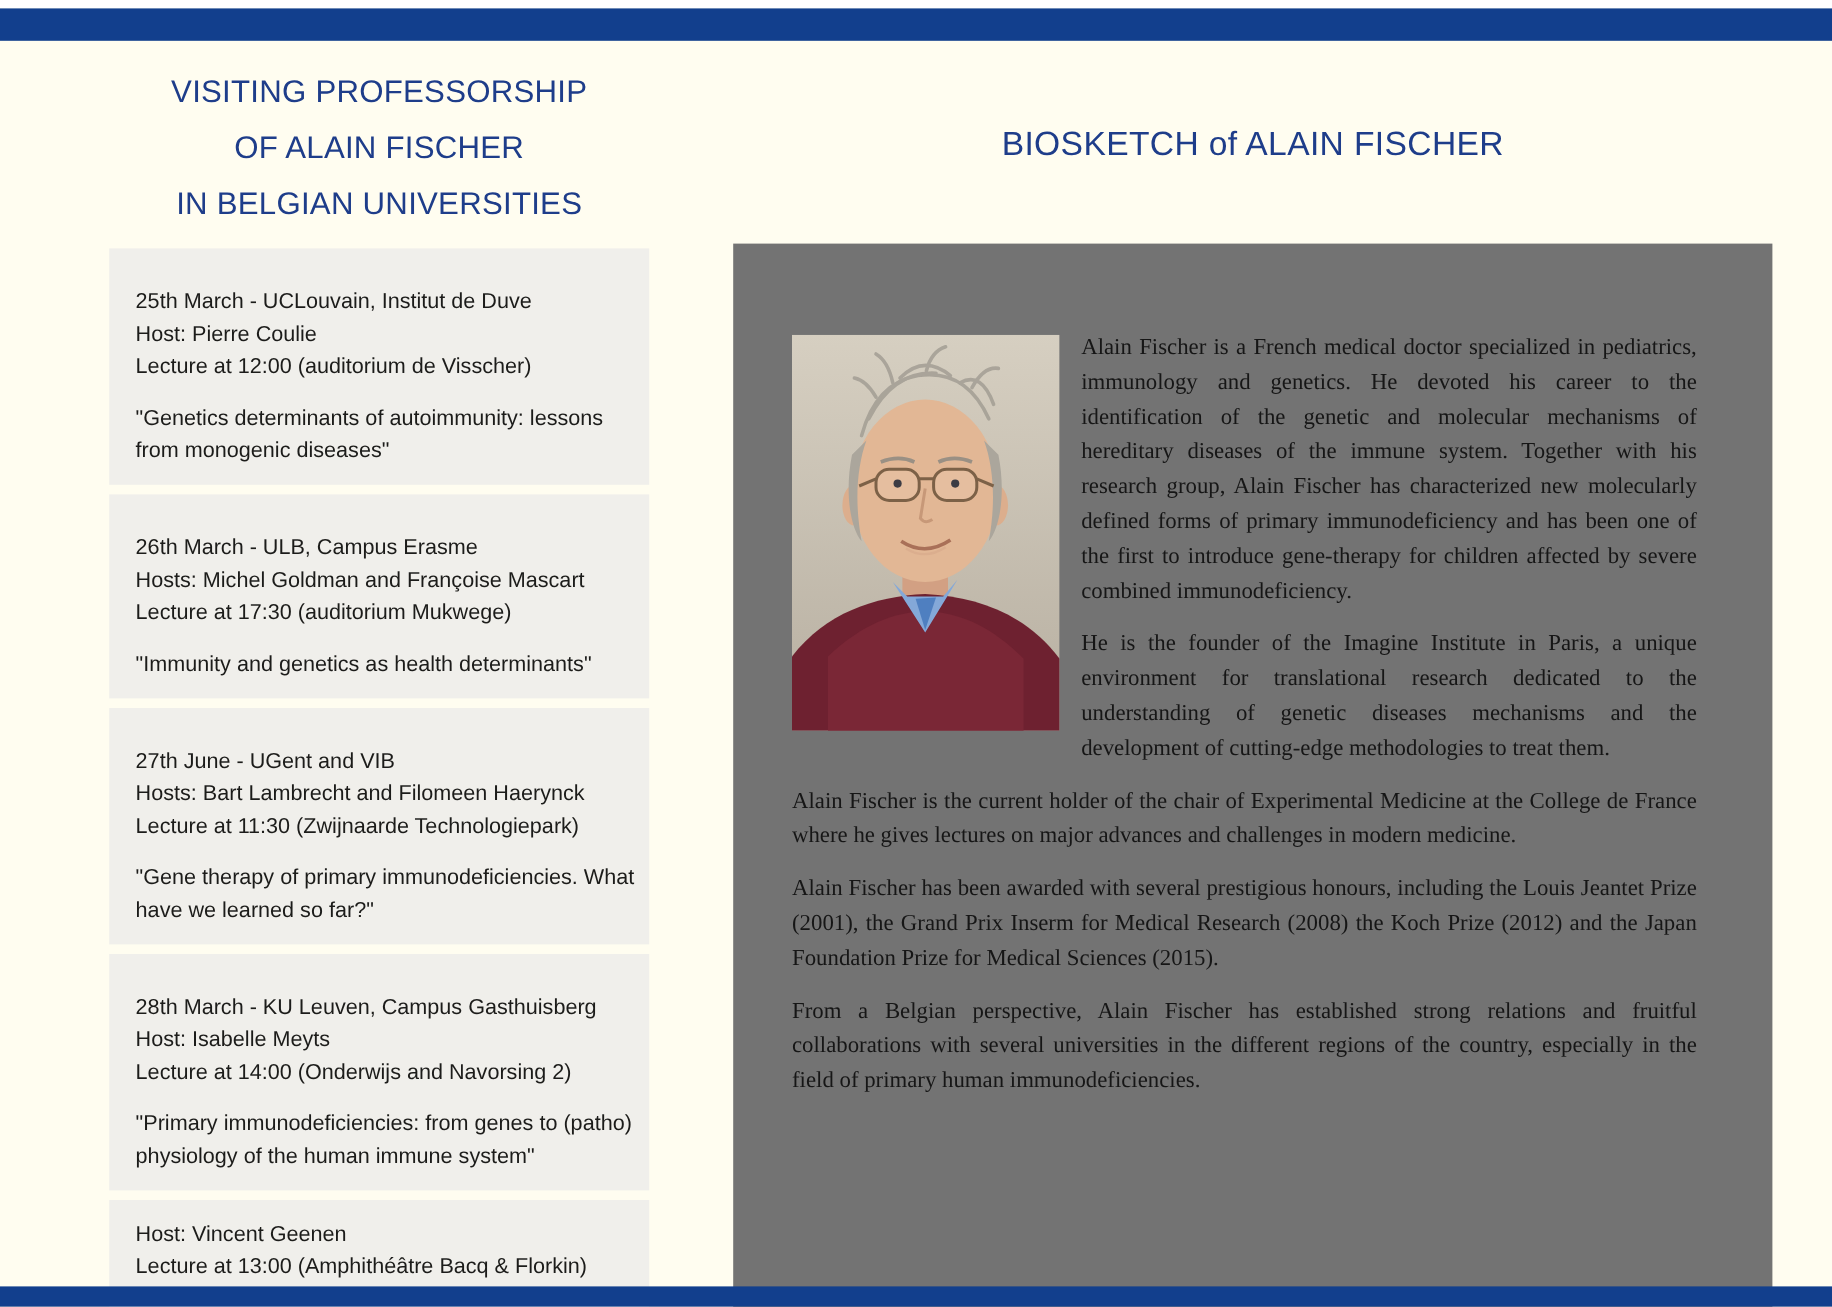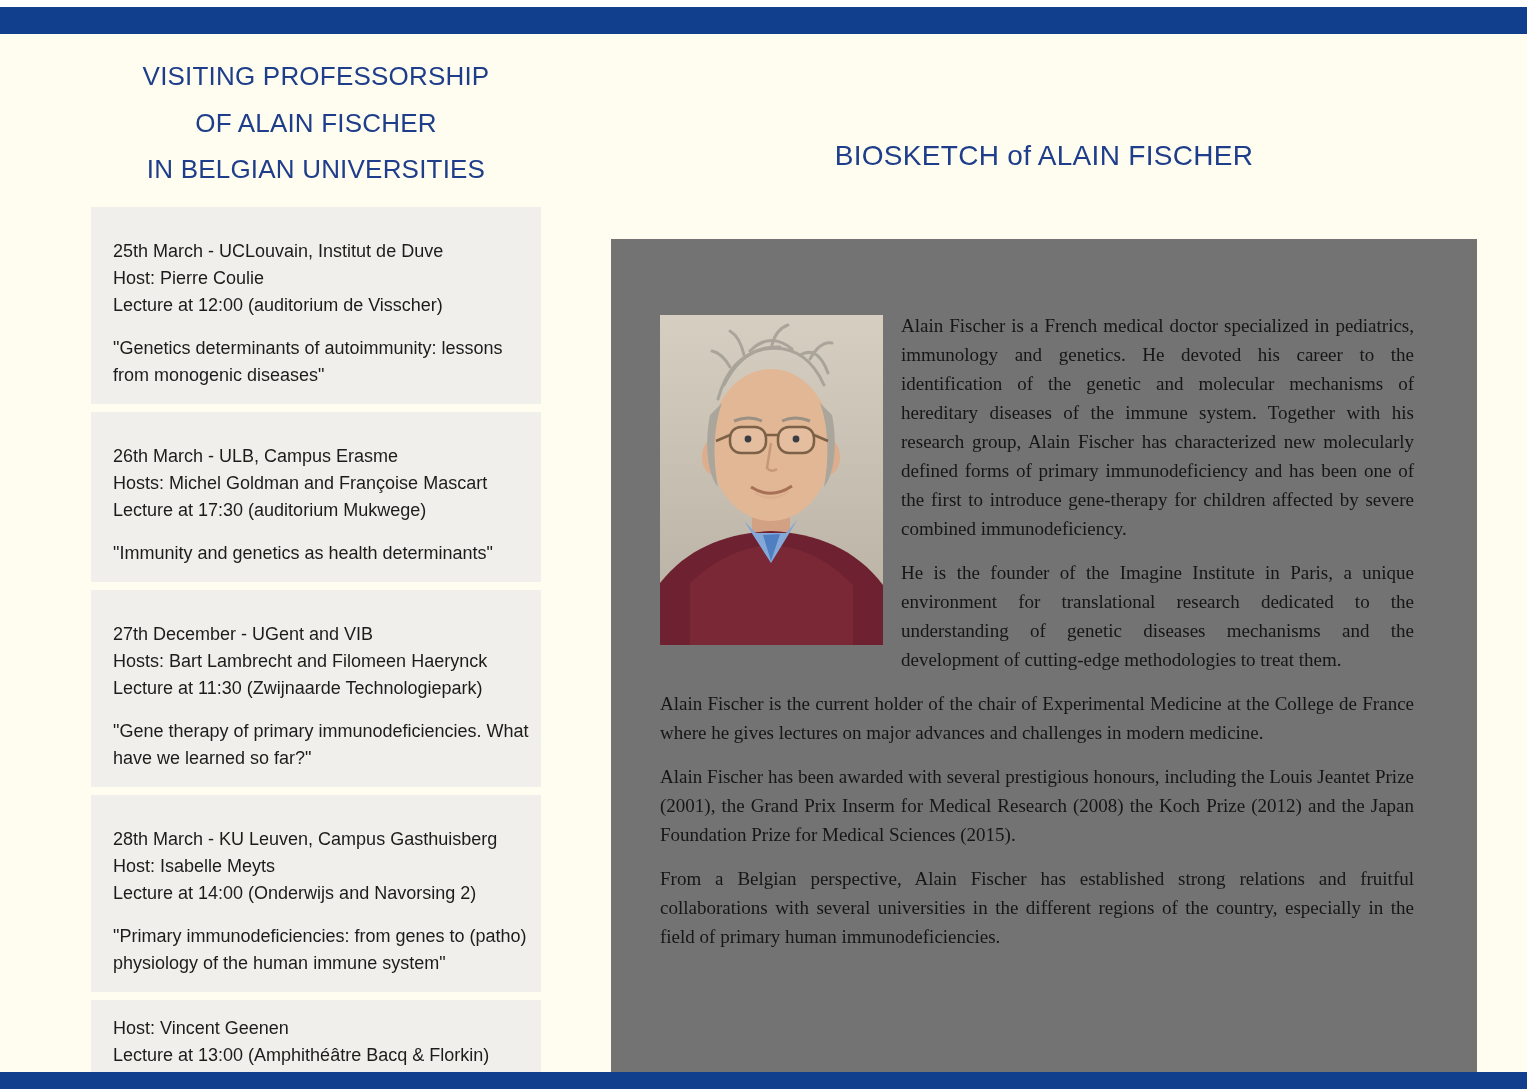--- a/index.html
+++ b/index.html
@@ -19,21 +19,21 @@
   }
   .events{margin-top:14px;}
   .event-card{
     background:#f0efeb;margin-bottom:8px;
     padding:15px 8px 15px 22px;
     font-size:18px;line-height:27px;color:#1c1c1a;
   }
   .ev-bold{font-weight:normal;margin-top:16px;}
   .right-col{flex:1;margin-left:70px;margin-right:50px;}
   .bio-heading{
-    margin-top:102px;text-align:center;color:#1e3d8a;
+    margin-top:66px;text-align:center;color:#1e3d8a;
     font-size:28px;line-height:40px;font-weight:500;letter-spacing:.3px;
   }
   .bio-panel{
     margin-top:63px;height:1019px;box-sizing:border-box;
     background:#737373;
     padding:72px 63px 0 49px;
     font-family:"Liberation Serif",serif;
     font-size:19px;line-height:29px;color:#161616;
   }
   .photo{float:left;width:223px;height:330px;margin:4px 18px 24px 0;}
@@ -63,21 +63,21 @@
         <div>Lecture at 12:00 (auditorium de Visscher)</div>
         <div class="ev-bold">"Genetics determinants of autoimmunity: lessons from monogenic diseases"</div>
       </div>
       <div class="event-card">
         <div class="ev-bold">26th March - ULB, Campus Erasme</div>
         <div>Hosts: Michel Goldman and Françoise Mascart</div>
         <div>Lecture at 17:30 (auditorium Mukwege)</div>
         <div class="ev-bold">"Immunity and genetics as health determinants"</div>
       </div>
       <div class="event-card">
-        <div class="ev-bold">27th December - UGent and VIB</div>
+        <div class="ev-bold">27th June - UGent and VIB</div>
         <div>Hosts: Bart Lambrecht and Filomeen Haerynck</div>
         <div>Lecture at 11:30 (Zwijnaarde Technologiepark)</div>
         <div class="ev-bold">"Gene therapy of primary immunodeficiencies. What have we learned so far?"</div>
       </div>
       <div class="event-card">
         <div class="ev-bold">28th March - KU Leuven, Campus Gasthuisberg</div>
         <div>Host: Isabelle Meyts</div>
         <div>Lecture at 14:00 (Onderwijs and Navorsing 2)</div>
         <div class="ev-bold">"Primary immunodeficiencies: from genes to (patho) physiology of the human immune system"</div>
       </div>

